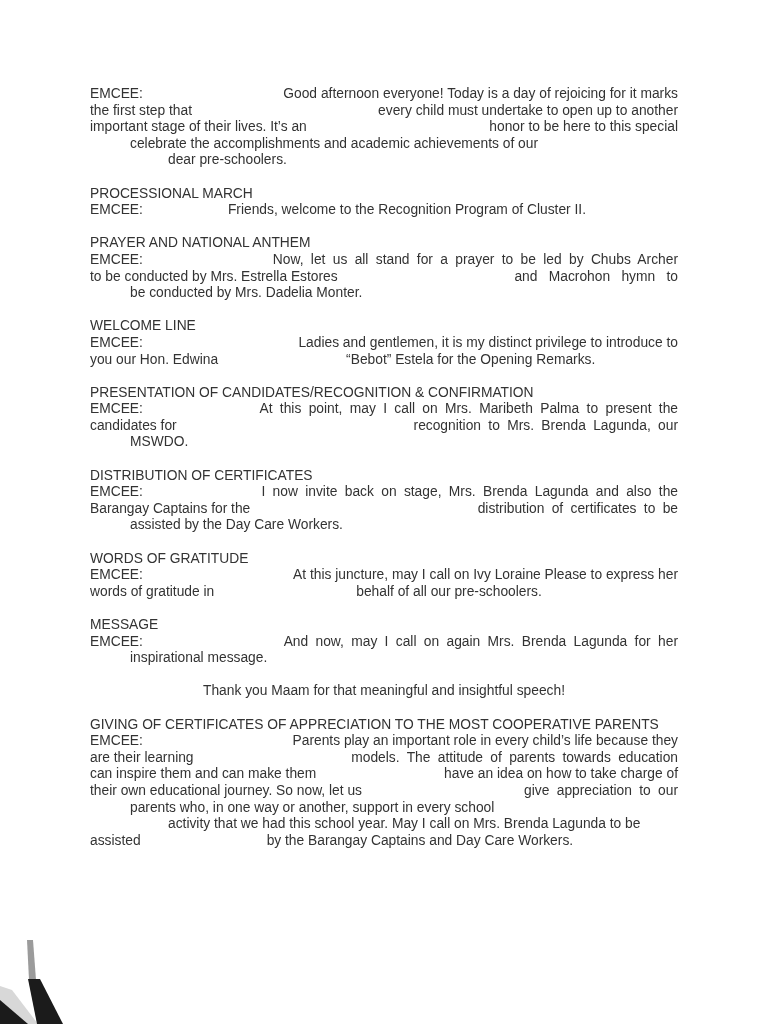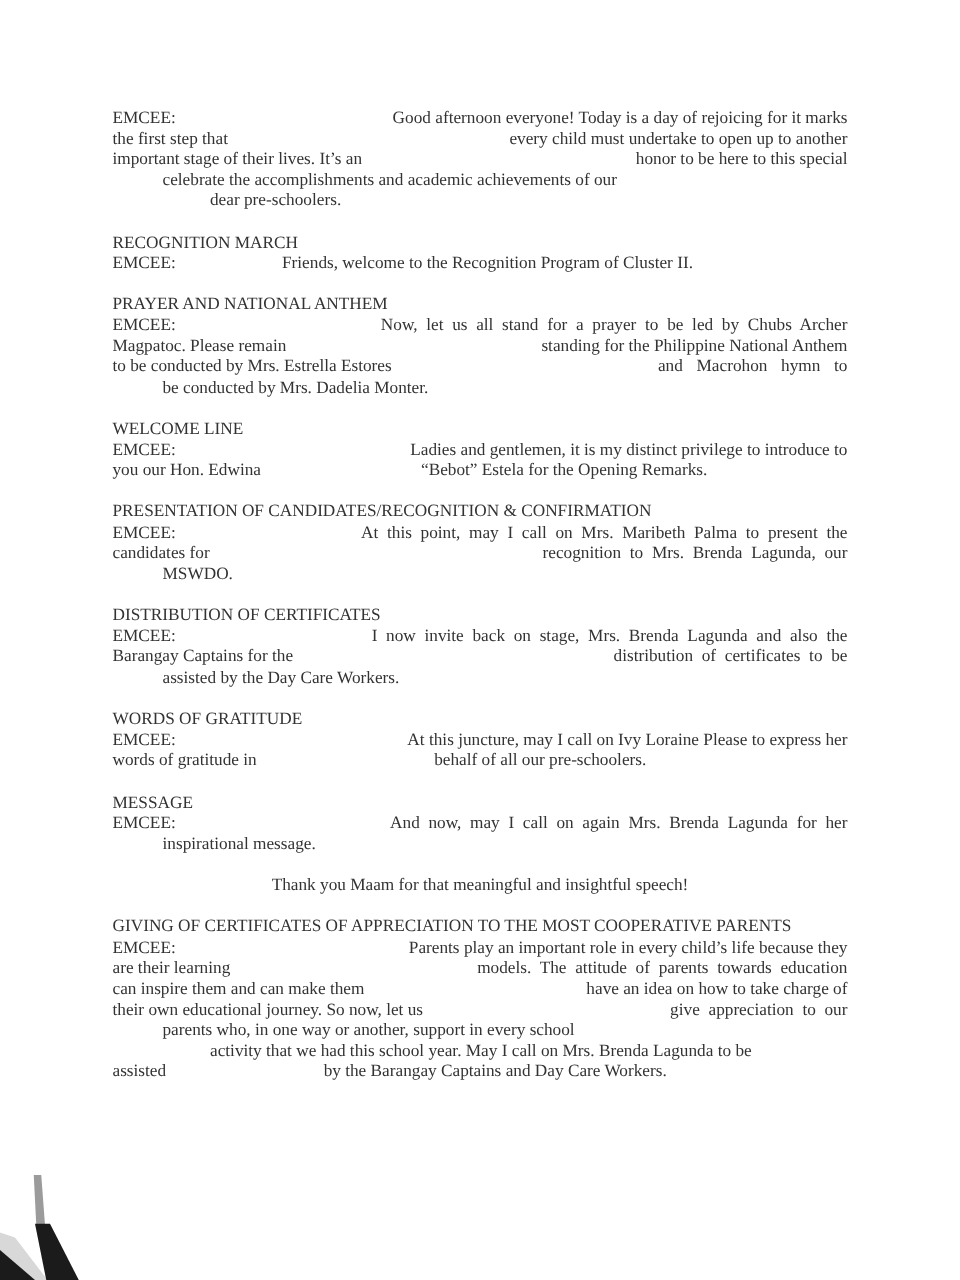--- a/index.html
+++ b/index.html
@@ -11,21 +11,21 @@
     height: 1024px;
     box-sizing: border-box;
     background: #ffffff;
     padding: 86px 90px 0 90px;
     font-family: "Liberation Sans", sans-serif;
     font-size: 13.8px;
     line-height: 16.6px;
     color: #333333;
   }
 
-  .block { margin-top: 16.6px; font-family: Liberation Serif, serif; }
+  .block { margin-top: 16.6px; }
   .block:first-child { margin-top: 0; }
 
   .line { height: 16.6px; white-space: normal; }
   .line.plain { white-space: pre; margin-left: 40px; }
   .seg { white-space: pre; }
 
   
   .jline { display: flex; justify-content: space-between; }
 
   
@@ -63,33 +63,29 @@
       </div>
       <div class="line jline">
         <span class="seg">important stage of their lives. It’s an</span>
         <span class="seg">honor to be here to this special</span>
       </div>
       <div class="line plain">celebrate the accomplishments and academic achievements of our</div>
       <div class="line plain indent">dear pre-schoolers.</div>
     </div>
 
     <div class="block">
-      <div class="line heading">RECOGNITION MARCH</div>
+      <div class="line heading">PROCESSIONAL MARCH</div>
       <div class="line"><span class="seg">EMCEE:</span><span class="tabgap gap-a"></span><span class="seg">Friends, welcome to the Recognition Program of Cluster II.</span></div>
     </div>
 
     <div class="block">
       <div class="line heading">PRAYER AND NATIONAL ANTHEM</div>
       <div class="line jline">
         <span class="seg">EMCEE:</span>
         <span class="seg wide">Now, let us all stand for a prayer to be led by Chubs Archer</span>
-      </div>
-      <div class="line jline">
-        <span class="seg">Magpatoc. Please remain</span>
-        <span class="seg">standing for the Philippine National Anthem</span>
       </div>
       <div class="line jline">
         <span class="seg">to be conducted by Mrs. Estrella Estores</span>
         <span class="seg wider">and Macrohon hymn to</span>
       </div>
       <div class="line plain">be conducted by Mrs. Dadelia Monter.</div>
     </div>
 
     <div class="block">
       <div class="line heading">WELCOME LINE</div>

